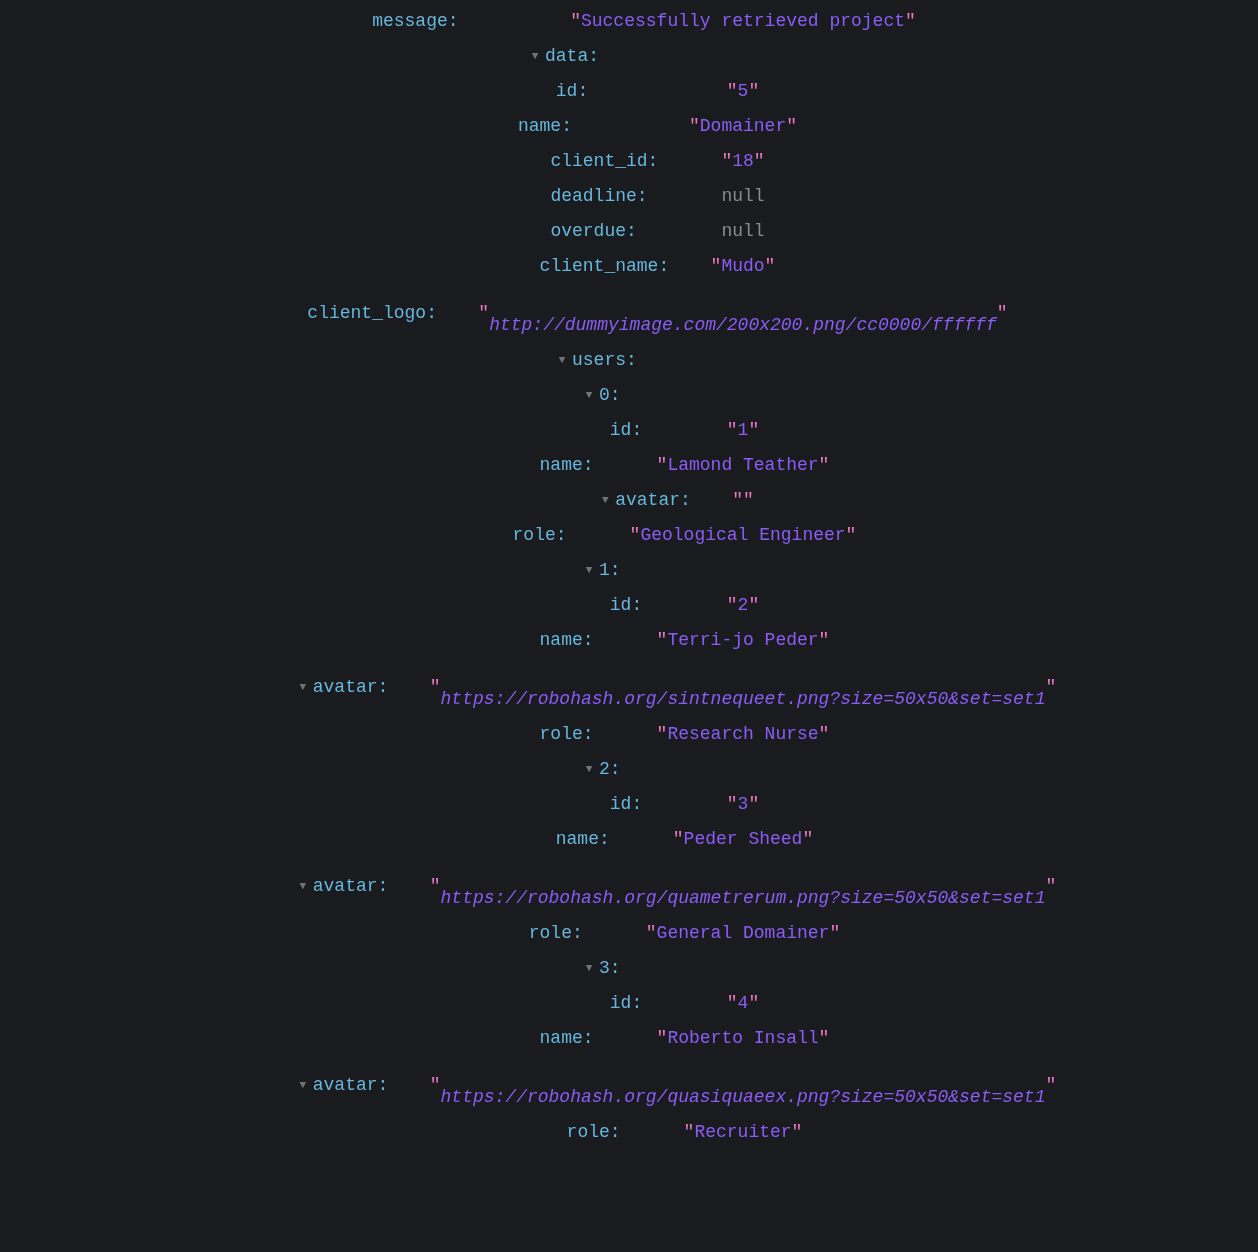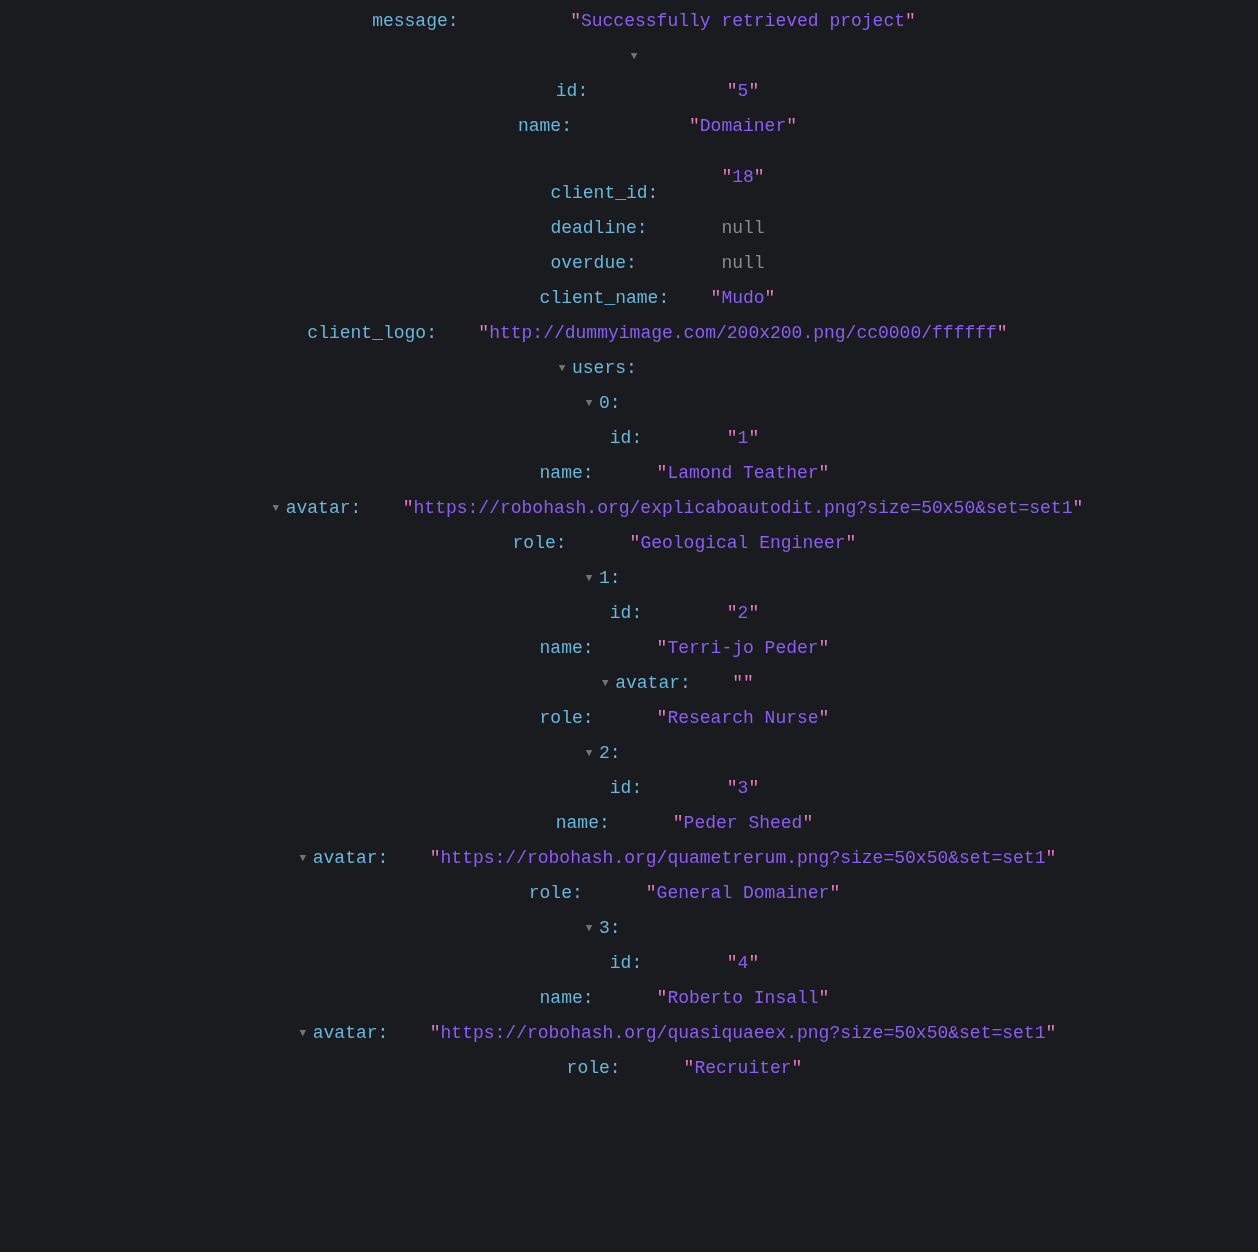--- a/index.html
+++ b/index.html
@@ -41,52 +41,54 @@
     .colon {
       color: #67b7dd;
     }
     .indent {
       display: inline-block;
     }
     .value-string {
       color: #8b5cf6;
     }
     .value-string.italic {
+      font-style: italic;
+      margin-top: 24px;
     }
     .value-null {
       color: #8a8a8a;
     }
     .quote {
       color: #e878c0;
       font-style: normal;
     }
   </style>
 </head>
 <body>
 
 <div id="tree">
     <div class="row"><span class="indent" style="width: 10px;"></span><span class="arrow-placeholder"></span><span class="key-col" style="width: 198px;"><span class="key">message</span><span class="colon">:</span></span><span class="quote">"</span><span class="value-string">Successfully retrieved project</span><span class="quote">"</span></div>
-    <div class="row"><span class="indent" style="width: 10px;"></span><span class="arrow">▼</span></div>
+    <div class="row"><span class="indent" style="width: 10px;"></span><span class="arrow">▼</span><span class="key-col" style="width: 198px;"><span class="key">data</span><span class="colon">:</span></span></div>
     <div class="row"><span class="indent" style="width: 37px;"></span><span class="arrow-placeholder"></span><span class="key-col" style="width: 171px;"><span class="key">id</span><span class="colon">:</span></span><span class="quote">"</span><span class="value-string">5</span><span class="quote">"</span></div>
     <div class="row"><span class="indent" style="width: 37px;"></span><span class="arrow-placeholder"></span><span class="key-col" style="width: 171px;"><span class="key">name</span><span class="colon">:</span></span><span class="quote">"</span><span class="value-string">Domainer</span><span class="quote">"</span></div>
-    <div class="row"><span class="indent" style="width: 37px;"></span><span class="arrow-placeholder"></span><span class="key-col" style="width: 171px; margin-top: 32px;"><span class="key">client_id</span><span class="colon">:</span></span><span class="quote">"</span><span class="value-string">18</span><span class="quote">"</span></div>
+    <div class="row"><span class="indent" style="width: 37px;"></span><span class="arrow-placeholder"></span><span class="key-col" style="width: 171px;"><span class="key">client_id</span><span class="colon">:</span></span><span class="quote">"</span><span class="value-string">18</span><span class="quote">"</span></div>
     <div class="row"><span class="indent" style="width: 37px;"></span><span class="arrow-placeholder"></span><span class="key-col" style="width: 171px; font-family: Liberation Mono, monospace;"><span class="key">deadline</span><span class="colon">:</span></span><span class="value-null">null</span></div>
     <div class="row"><span class="indent" style="width: 37px;"></span><span class="arrow-placeholder"></span><span class="key-col" style="width: 171px;"><span class="key">overdue</span><span class="colon">:</span></span><span class="value-null">null</span></div>
     <div class="row"><span class="indent" style="width: 37px;"></span><span class="arrow-placeholder"></span><span class="key-col" style="width: 171px;"><span class="key">client_name</span><span class="colon">:</span></span><span class="quote">"</span><span class="value-string">Mudo</span><span class="quote">"</span></div>
     <div class="row"><span class="indent" style="width: 37px;"></span><span class="arrow-placeholder"></span><span class="key-col" style="width: 171px;"><span class="key">client_logo</span><span class="colon">:</span></span><span class="quote">"</span><span class="value-string italic">http://dummyimage.com/200x200.png/cc0000/ffffff</span><span class="quote">"</span></div>
     <div class="row"><span class="indent" style="width: 37px;"></span><span class="arrow">▼</span><span class="key-col" style="width: 171px;"><span class="key">users</span><span class="colon">:</span></span></div>
     <div class="row"><span class="indent" style="width: 64px;"></span><span class="arrow">▼</span><span class="key-col" style="width: 144px;"><span class="key">0</span><span class="colon">:</span></span></div>
     <div class="row"><span class="indent" style="width: 91px;"></span><span class="arrow-placeholder"></span><span class="key-col" style="width: 117px;"><span class="key">id</span><span class="colon">:</span></span><span class="quote">"</span><span class="value-string">1</span><span class="quote">"</span></div>
     <div class="row"><span class="indent" style="width: 91px;"></span><span class="arrow-placeholder"></span><span class="key-col" style="width: 117px;"><span class="key">name</span><span class="colon">:</span></span><span class="quote">"</span><span class="value-string">Lamond Teather</span><span class="quote">"</span></div>
-    <div class="row"><span class="indent" style="width: 91px;"></span><span class="arrow">▼</span><span class="key-col" style="width: 117px;"><span class="key">avatar</span><span class="colon">:</span></span><span class="quote">"</span><span class="value-string italic">https://robohash.org/explicaboautodit.png?size=50x50&amp;set=set1</span><span class="quote">"</span></div>
+    <div class="row"><span class="indent" style="width: 91px;"></span><span class="arrow">▼</span><span class="key-col" style="width: 117px;"><span class="key">avatar</span><span class="colon">:</span></span><span class="quote">"</span><span class="quote">"</span></div>
     <div class="row"><span class="indent" style="width: 91px;"></span><span class="arrow-placeholder"></span><span class="key-col" style="width: 117px;"><span class="key">role</span><span class="colon">:</span></span><span class="quote">"</span><span class="value-string">Geological Engineer</span><span class="quote">"</span></div>
     <div class="row"><span class="indent" style="width: 64px;"></span><span class="arrow">▼</span><span class="key-col" style="width: 144px;"><span class="key">1</span><span class="colon">:</span></span></div>
     <div class="row"><span class="indent" style="width: 91px;"></span><span class="arrow-placeholder"></span><span class="key-col" style="width: 117px;"><span class="key">id</span><span class="colon">:</span></span><span class="quote">"</span><span class="value-string">2</span><span class="quote">"</span></div>
     <div class="row"><span class="indent" style="width: 91px;"></span><span class="arrow-placeholder"></span><span class="key-col" style="width: 117px;"><span class="key">name</span><span class="colon">:</span></span><span class="quote">"</span><span class="value-string">Terri-jo Peder</span><span class="quote">"</span></div>
-    <div class="row"><span class="indent" style="width: 91px;"></span><span class="arrow">▼</span><span class="key-col" style="width: 117px;"><span class="key">avatar</span><span class="colon">:</span></span><span class="quote">"</span><span class="quote">"</span></div>
+    <div class="row"><span class="indent" style="width: 91px;"></span><span class="arrow">▼</span><span class="key-col" style="width: 117px;"><span class="key">avatar</span><span class="colon">:</span></span><span class="quote">"</span><span class="value-string italic">https://robohash.org/sintnequeet.png?size=50x50&amp;set=set1</span><span class="quote">"</span></div>
     <div class="row"><span class="indent" style="width: 91px;"></span><span class="arrow-placeholder"></span><span class="key-col" style="width: 117px;"><span class="key">role</span><span class="colon">:</span></span><span class="quote">"</span><span class="value-string">Research Nurse</span><span class="quote">"</span></div>
     <div class="row"><span class="indent" style="width: 64px;"></span><span class="arrow">▼</span><span class="key-col" style="width: 144px;"><span class="key">2</span><span class="colon">:</span></span></div>
     <div class="row"><span class="indent" style="width: 91px;"></span><span class="arrow-placeholder"></span><span class="key-col" style="width: 117px;"><span class="key">id</span><span class="colon">:</span></span><span class="quote">"</span><span class="value-string">3</span><span class="quote">"</span></div>
     <div class="row"><span class="indent" style="width: 91px;"></span><span class="arrow-placeholder"></span><span class="key-col" style="width: 117px;"><span class="key">name</span><span class="colon">:</span></span><span class="quote">"</span><span class="value-string">Peder Sheed</span><span class="quote">"</span></div>
     <div class="row"><span class="indent" style="width: 91px;"></span><span class="arrow">▼</span><span class="key-col" style="width: 117px;"><span class="key">avatar</span><span class="colon">:</span></span><span class="quote">"</span><span class="value-string italic">https://robohash.org/quametrerum.png?size=50x50&amp;set=set1</span><span class="quote">"</span></div>
     <div class="row"><span class="indent" style="width: 91px;"></span><span class="arrow-placeholder"></span><span class="key-col" style="width: 117px;"><span class="key">role</span><span class="colon">:</span></span><span class="quote">"</span><span class="value-string">General Domainer</span><span class="quote">"</span></div>
     <div class="row"><span class="indent" style="width: 64px;"></span><span class="arrow">▼</span><span class="key-col" style="width: 144px;"><span class="key">3</span><span class="colon">:</span></span></div>
     <div class="row"><span class="indent" style="width: 91px;"></span><span class="arrow-placeholder"></span><span class="key-col" style="width: 117px;"><span class="key">id</span><span class="colon">:</span></span><span class="quote">"</span><span class="value-string">4</span><span class="quote">"</span></div>
     <div class="row"><span class="indent" style="width: 91px;"></span><span class="arrow-placeholder"></span><span class="key-col" style="width: 117px;"><span class="key">name</span><span class="colon">:</span></span><span class="quote">"</span><span class="value-string">Roberto Insall</span><span class="quote">"</span></div>
     <div class="row"><span class="indent" style="width: 91px;"></span><span class="arrow">▼</span><span class="key-col" style="width: 117px;"><span class="key">avatar</span><span class="colon">:</span></span><span class="quote">"</span><span class="value-string italic">https://robohash.org/quasiquaeex.png?size=50x50&amp;set=set1</span><span class="quote">"</span></div>

